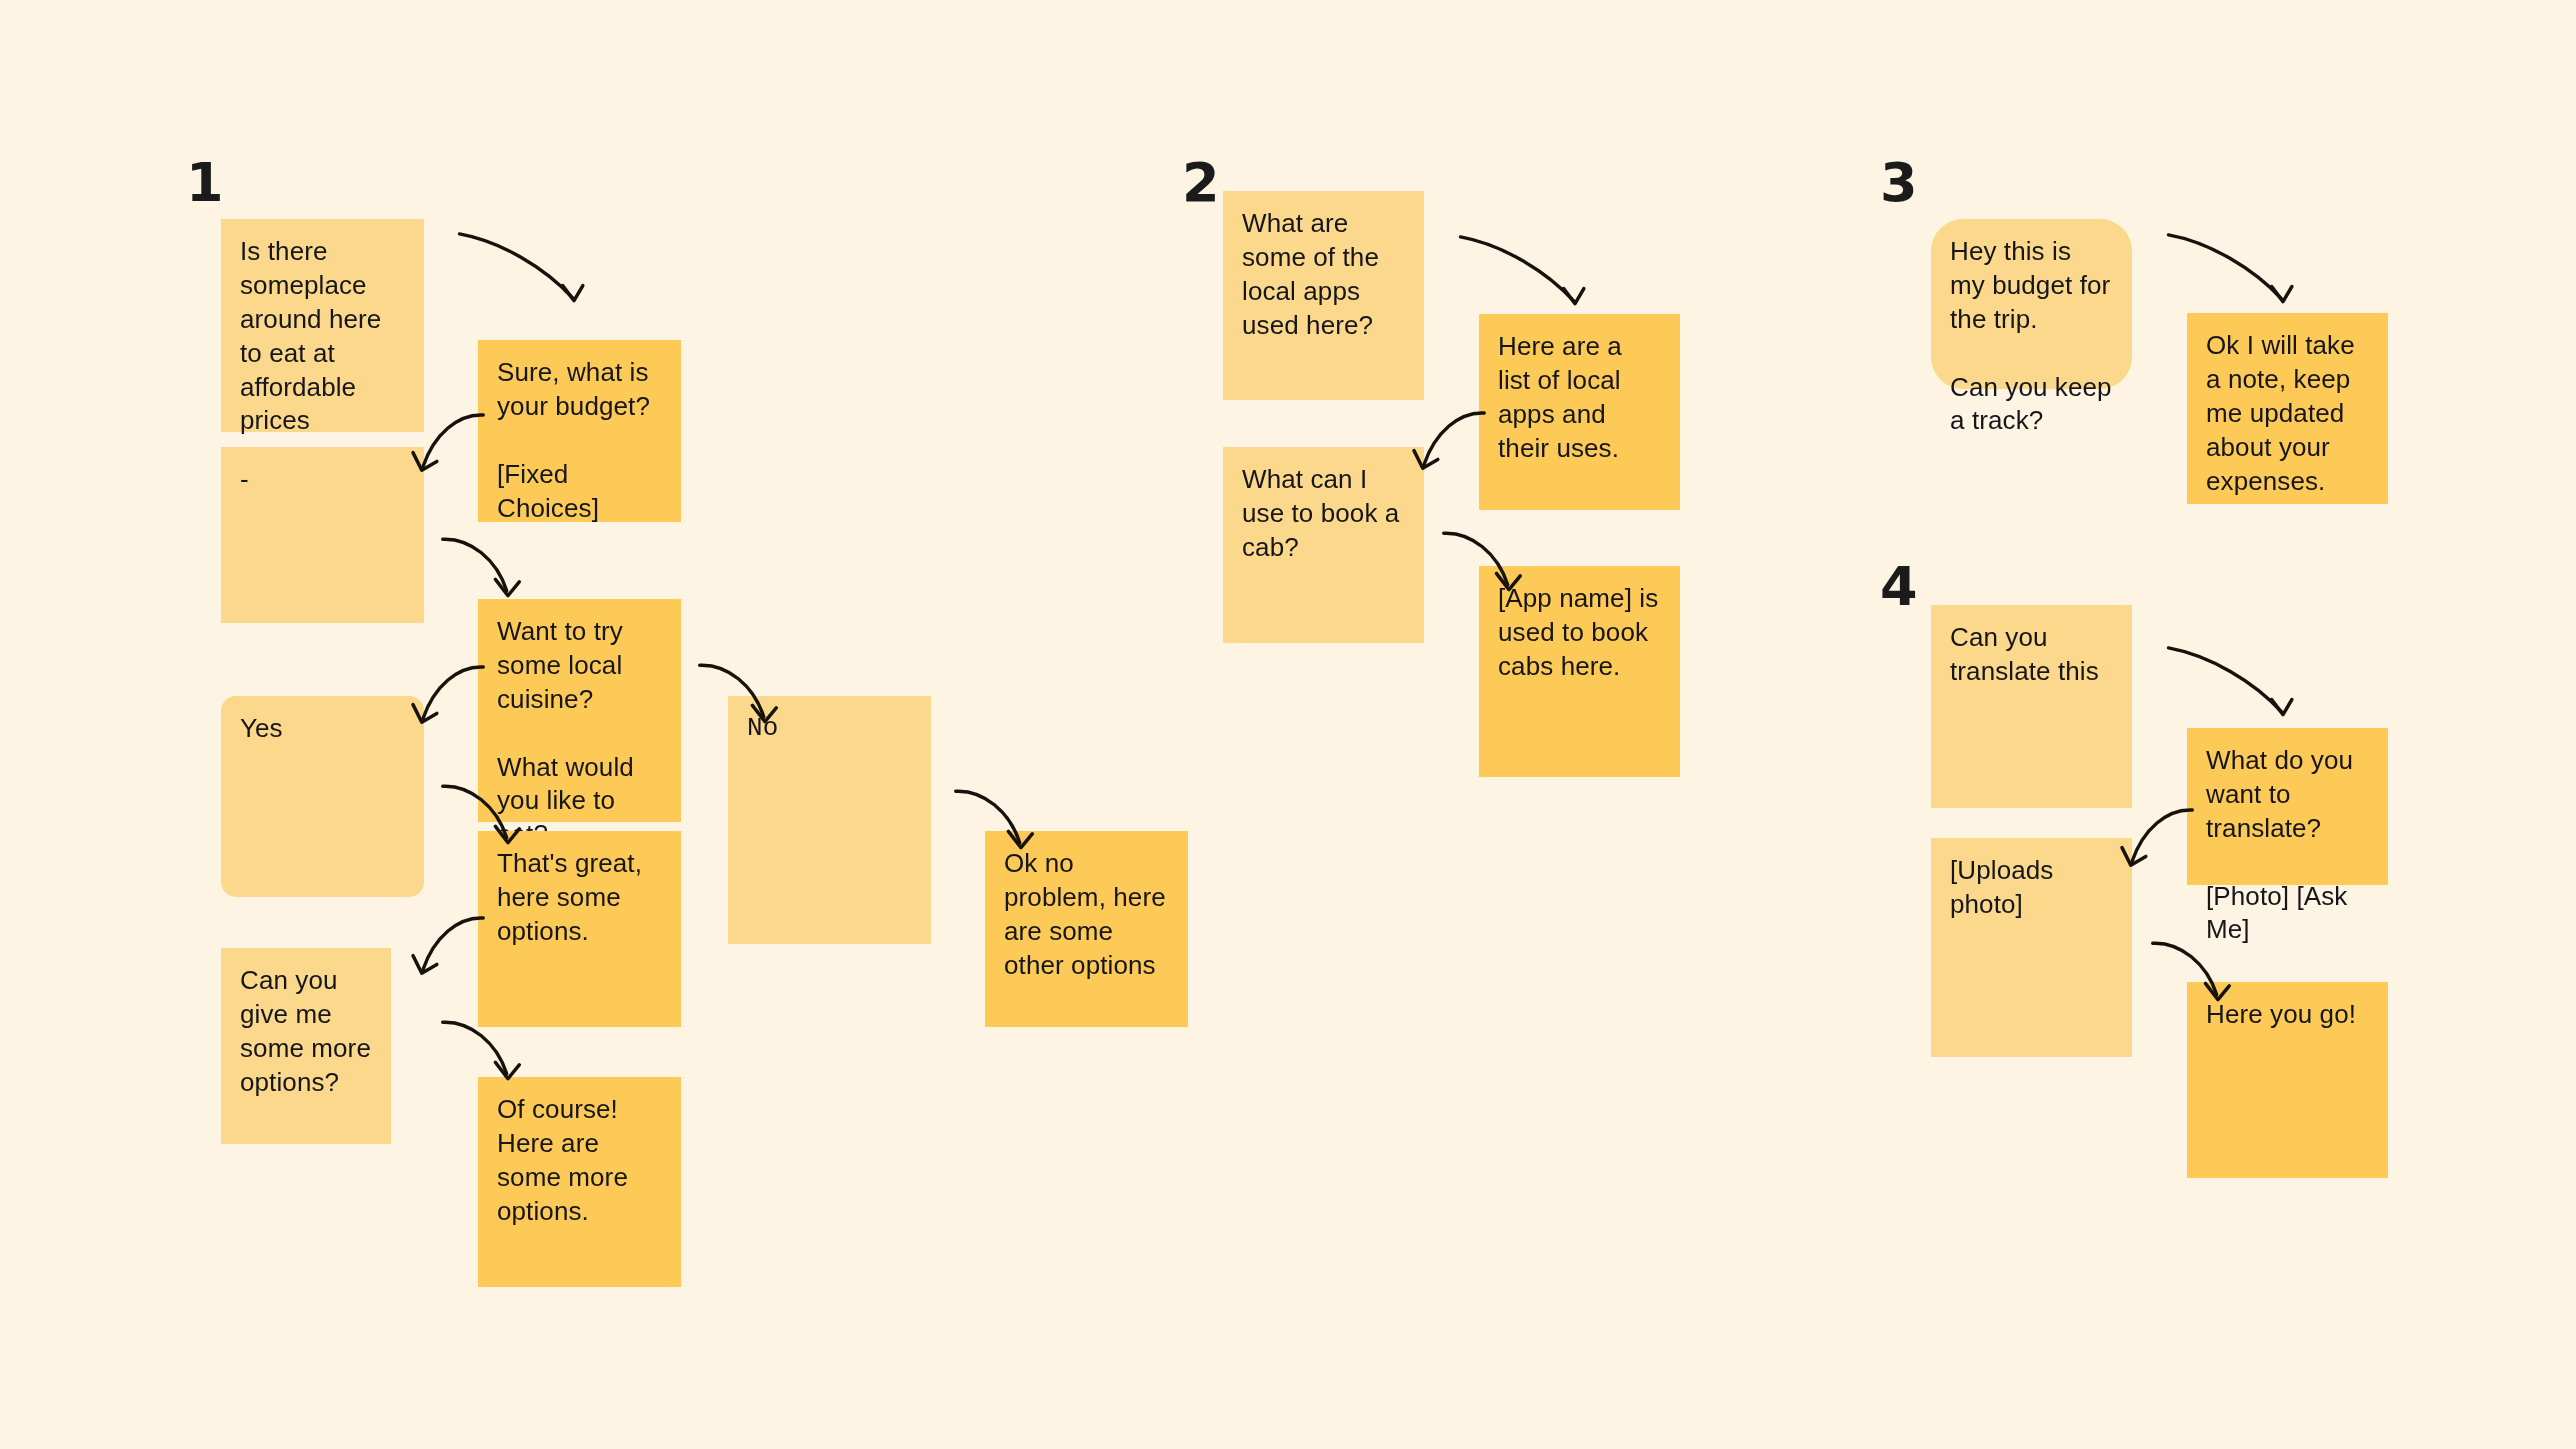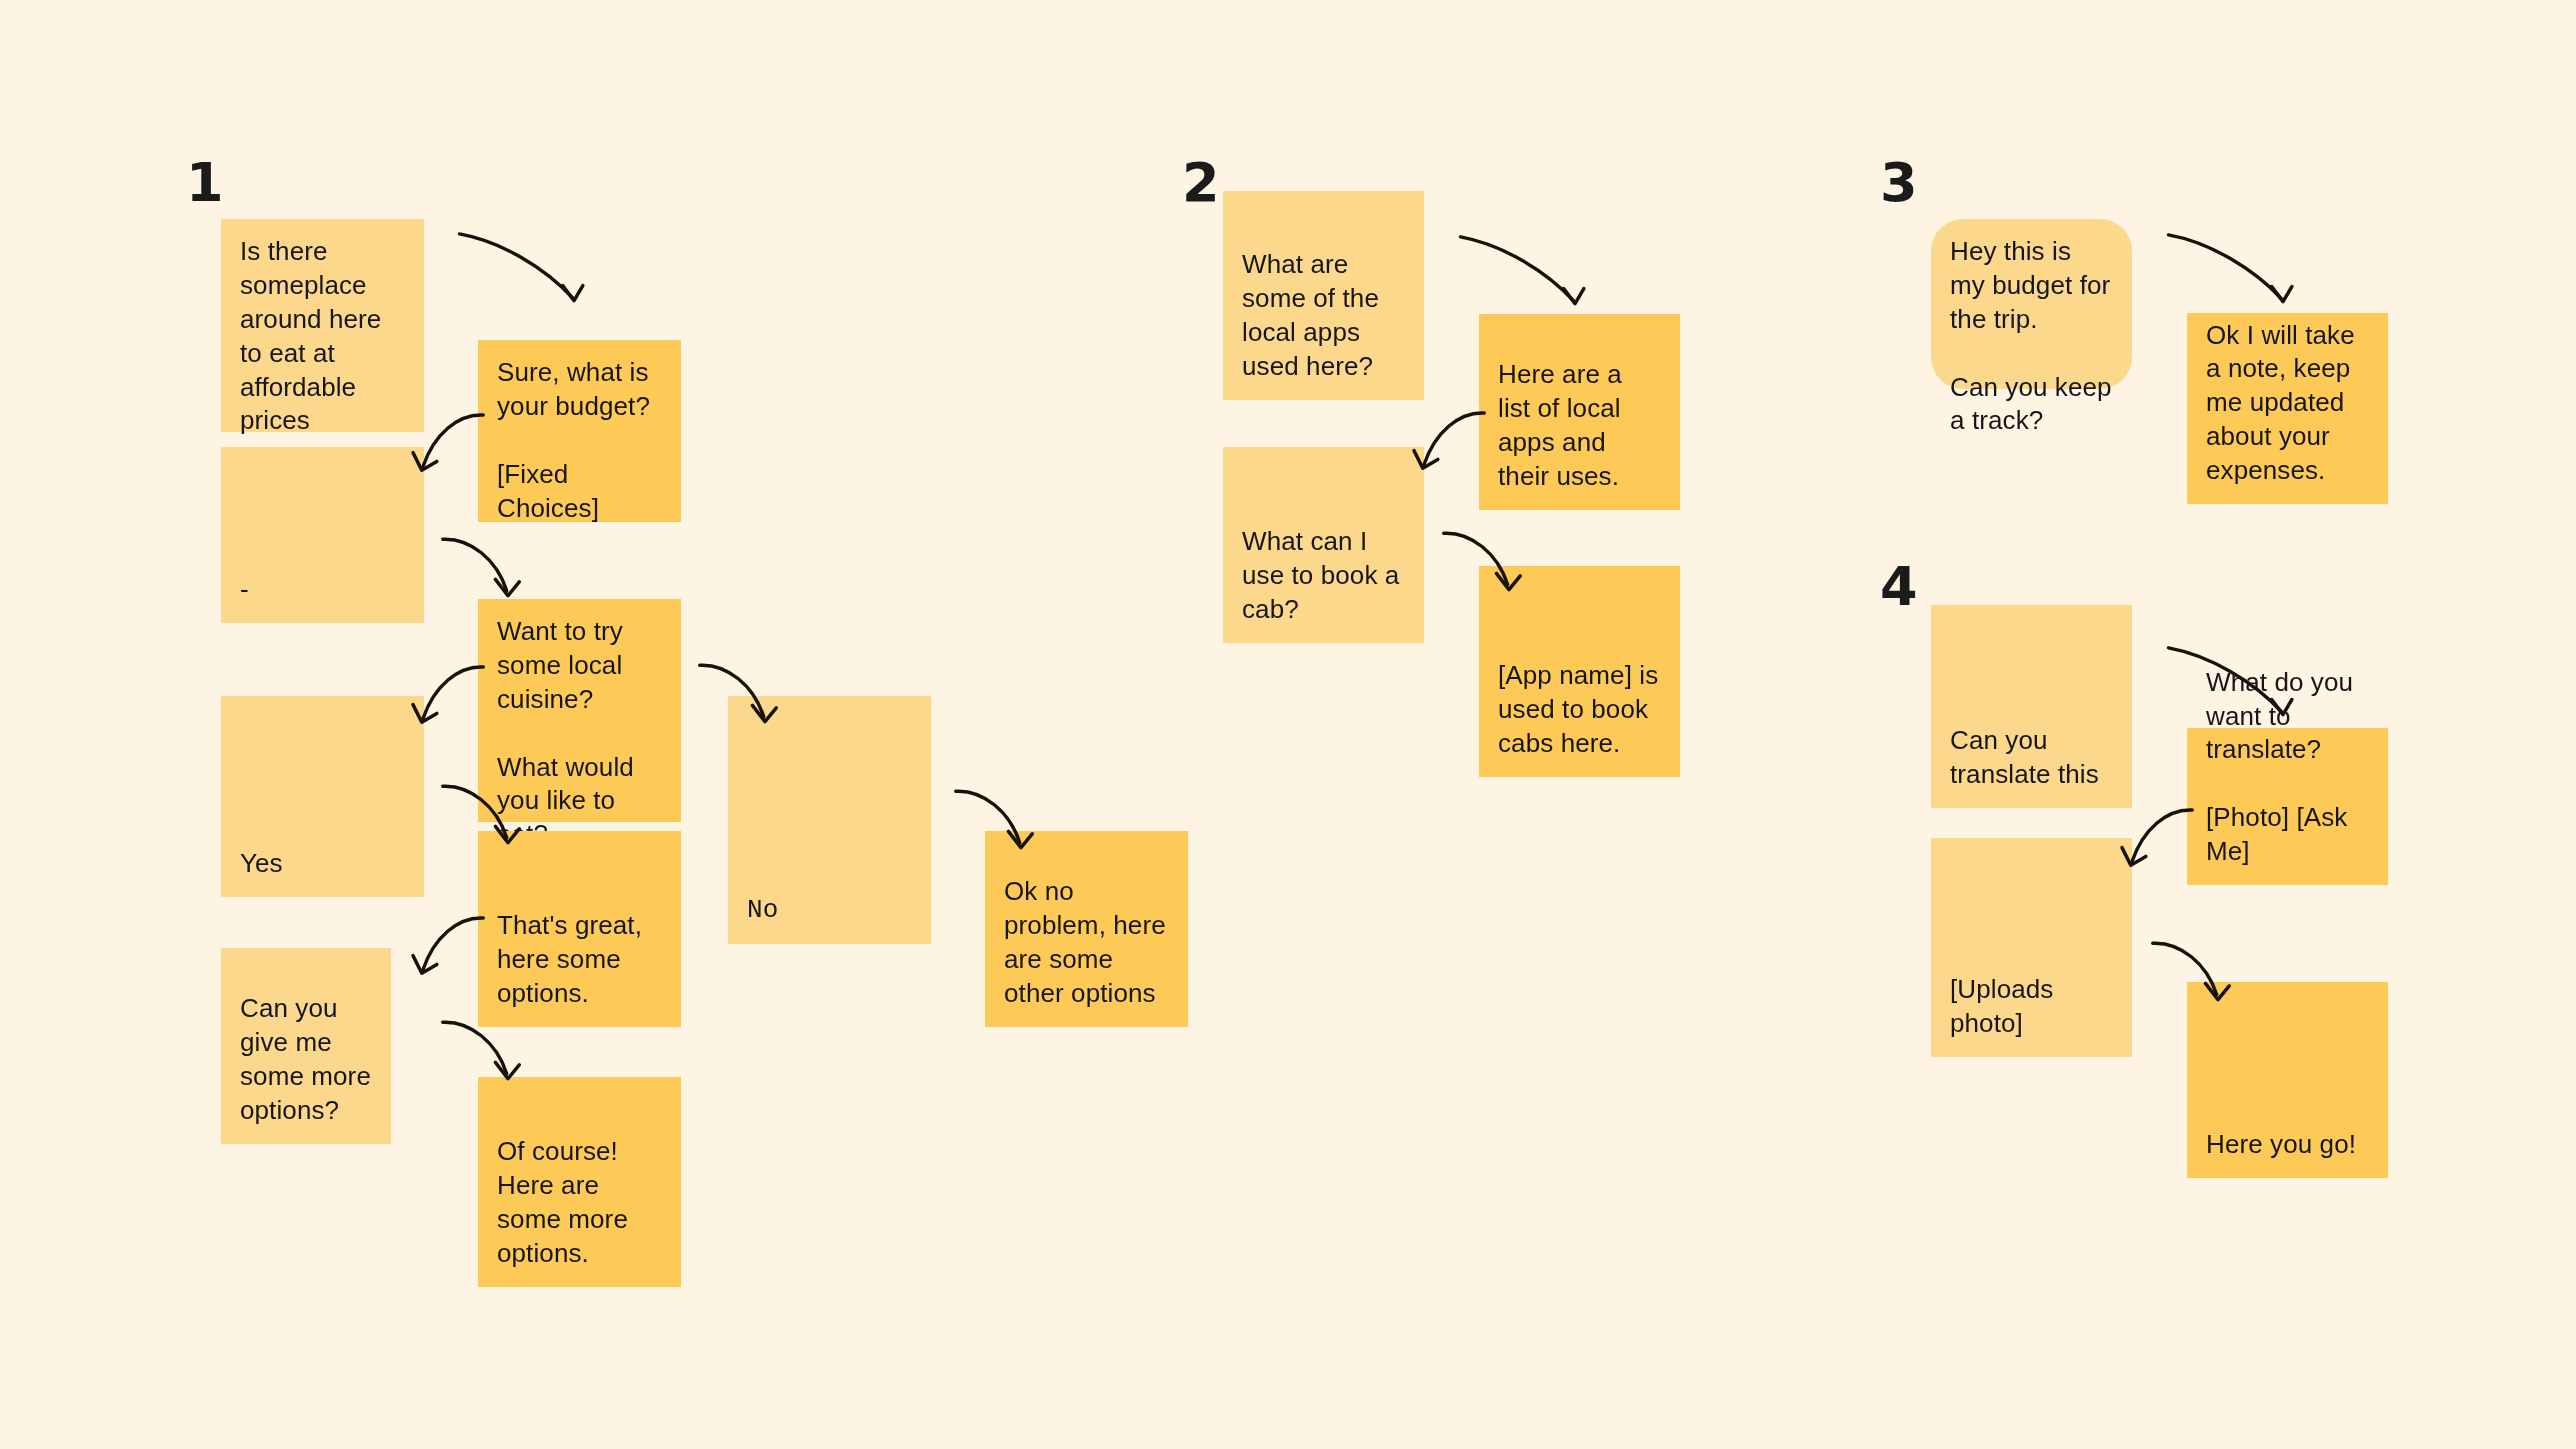--- a/index.html
+++ b/index.html
@@ -26,21 +26,21 @@
     line-height: 1;
     color: #1b1b1b;
     letter-spacing: -1.3px;
   }
   .card {
     position: absolute;
     box-sizing: border-box;
     padding: 16.4px 19px;
     display: flex;
     flex-direction: column;
-    justify-content: flex-end;
+    justify-content: flex-start;
     color: #16161a;
     font-size: 26px;
     line-height: 1.30;
     white-space: pre-line;
     letter-spacing: 0.1px;
   }
   .card.user  { background: #fbd88b; }
   .card.bot   { background: #fdc957; }
   .card.top   { justify-content: flex-start; margin-top: 28px; }
   .card p {
@@ -80,21 +80,21 @@
 
   <div class="card user" style="left:221px; top:447px; width:203px; height:176px;">
     <p>-</p>
   </div>
 
   <div class="card bot top" style="left:478px; top:571px; width:203px; height:223px;">
     <p>Want to try some local cuisine?</p>
     <p>What would you like to eat?</p>
   </div>
 
-  <div class="card user" style="left:221px; top:696px; width:203px; height:201px;">
+  <div class="card user" style="left:221px; top:696px; width:203px; height:201px;border-radius:15px;">
     <p>Yes</p>
   </div>
 
   <div class="card user" style="left:728px; top:696px; width:203px; height:248px;font-family:Liberation Mono, monospace;">
     <p>No</p>
   </div>
 
   <div class="card bot" style="left:478px; top:831px; width:203px; height:196px;">
     <p>That's great, here some options.</p>
   </div>

